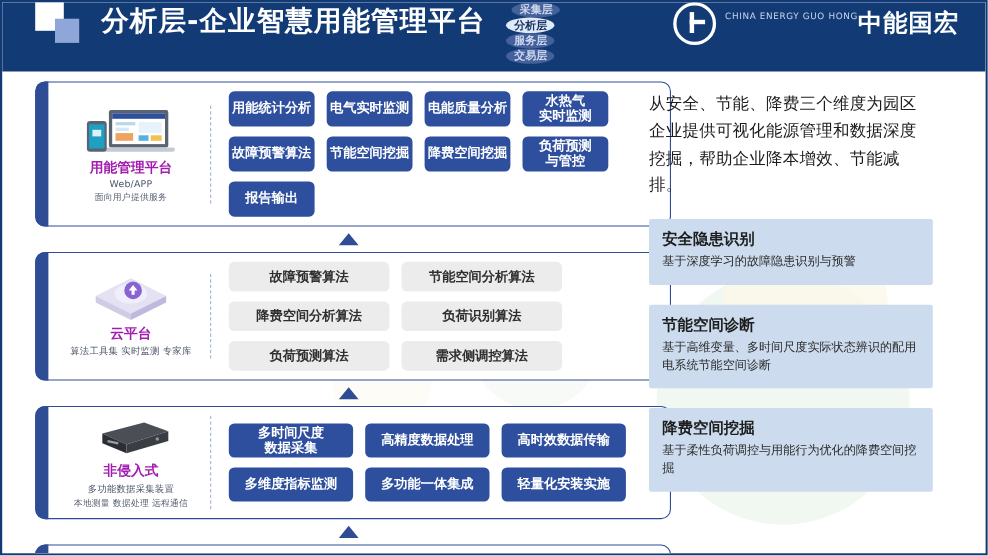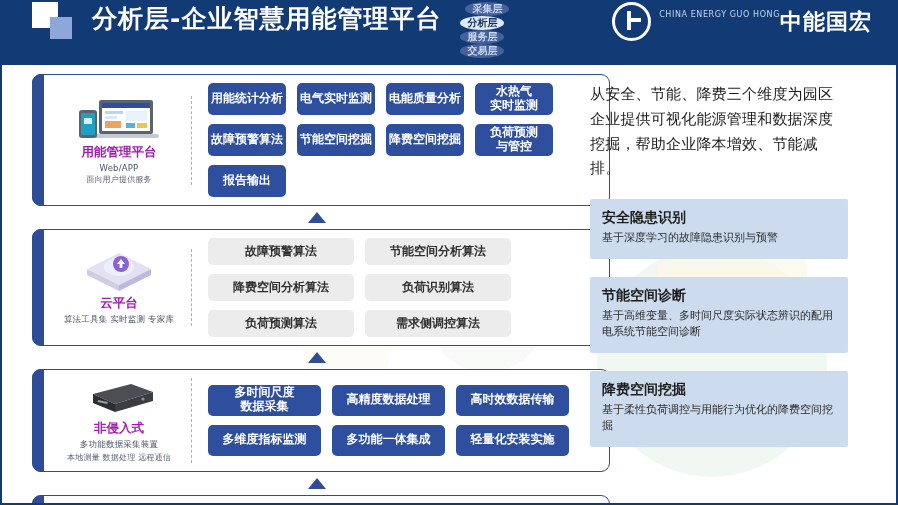--- a/index.html
+++ b/index.html
@@ -79,21 +79,21 @@
   .side-sub2{font-size:8px;color:#5a6274;margin-top:1px;letter-spacing:.2px;}
   .tags{flex:1;display:flex;flex-wrap:wrap;gap:9px 11px;padding-left:16px;align-content:center;}
   .tag{
     flex:none;display:flex;align-items:center;justify-content:center;text-align:center;
     border-radius:5px;font-size:12px;font-weight:bold;line-height:1.15;
   }
   .tag.blue{background:#2e4f9e;color:#ffffff;}
   .tag.gray{background:#ececec;color:#2f2f2f;font-weight:bold;}
   .r1 .tag{width:78px;height:32px;}
   .r2 .tag{width:146px;height:27px;font-weight:bold;}
-  .r3 .tag{width:113px;height:31px;font-family:Liberation Mono, monospace;}
+  .r3 .tag{width:113px;height:31px;}
 
   .arrow{
     width:0;height:0;margin:6px 0 6px 276px;
     border-left:9px solid transparent;border-right:9px solid transparent;
     border-bottom:11px solid #2f4d94;
   }
 
   
   .dev-panel{padding:10px 12px 10px 24px;}
 

